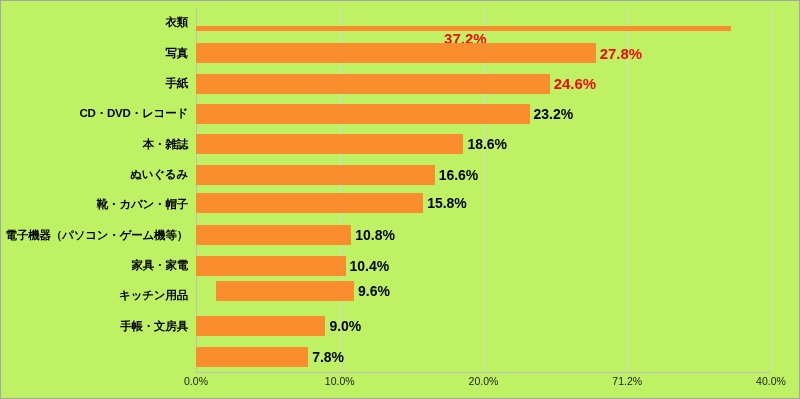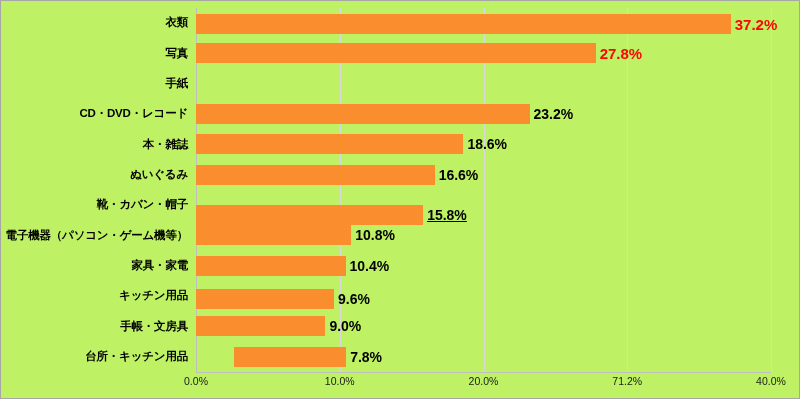--- a/index.html
+++ b/index.html
@@ -131,34 +131,38 @@
       <div class="gridline axis-zero" style="left: 0px;"></div>
       <div class="gridline" style="left: 143.75px;"></div>
       <div class="gridline" style="left: 287.5px;"></div>
       <div class="gridline" style="left: 431.25px;"></div>
       <div class="gridline" style="left: 575px;"></div>
     </div>
   <div id="axis-baseline"></div>
   <div id="rows">
       <div class="row" style="top: 0px; height: 30.3333px;">
         <div class="cat-label">衣類</div>
-        <div class="bar-wrap" style="top: 6px;">
+        <div class="bar-wrap" style="top: 18px; flex-direction: column;">
           <div class="bar" style="width: 534.75px; background: rgb(250, 142, 46);"></div>
           <div class="value-label highlight" style="color: rgb(251, 6, 6);">37.2%</div>
         </div>
       </div>
       <div class="row" style="top: 30.3333px; height: 30.3333px;">
         <div class="cat-label">写真</div>
         <div class="bar-wrap" style="top: 5.16667px;">
           <div class="bar" style="width: 399.625px; background: rgb(250, 142, 46);"></div>
           <div class="value-label highlight" style="color: rgb(251, 6, 6);">27.8%</div>
         </div>
       </div>
       <div class="row" style="top: 60.6667px; height: 30.3333px;">
         <div class="cat-label">手紙</div>
+        <div class="bar-wrap" style="top: 5.16667px;">
+          <div class="bar" style="width: 353.625px; background: rgb(250, 142, 46);"></div>
+          <div class="value-label highlight" style="color: rgb(251, 6, 6);">24.6%</div>
+        </div>
       </div>
       <div class="row" style="top: 91px; height: 30.3333px; padding-left: 32px;">
         <div class="cat-label">CD・DVD・レコード</div>
         <div class="bar-wrap" style="top: 5.16667px;">
           <div class="bar" style="width: 333.5px; background: rgb(250, 142, 46);"></div>
           <div class="value-label">23.2%</div>
         </div>
       </div>
       <div class="row" style="top: 121.333px; height: 30.3333px;">
         <div class="cat-label">本・雑誌</div>
@@ -169,56 +173,55 @@
       </div>
       <div class="row" style="top: 151.667px; height: 30.3333px;">
         <div class="cat-label">ぬいぐるみ</div>
         <div class="bar-wrap" style="top: 5.16667px;">
           <div class="bar" style="width: 238.625px; background: rgb(250, 142, 46);"></div>
           <div class="value-label">16.6%</div>
         </div>
       </div>
       <div class="row" style="top: 182px; height: 30.3333px;">
         <div class="cat-label">靴・カバン・帽子</div>
-        <div class="bar-wrap" style="top: 15px; text-decoration: underline;">
+        <div class="bar-wrap" style="top: 3px;">
           <div class="bar" style="width: 227.125px; background: rgb(250, 142, 46);"></div>
           <div class="value-label">15.8%</div>
         </div>
       </div>
       <div class="row" style="top: 212.333px; height: 30.3333px;">
         <div class="cat-label">電子機器（パソコン・ゲーム機等）</div>
         <div class="bar-wrap" style="top: 5.16667px;">
           <div class="bar" style="width: 155.25px; background: rgb(250, 142, 46);"></div>
           <div class="value-label">10.8%</div>
         </div>
       </div>
       <div class="row" style="top: 242.667px; height: 30.3333px;">
         <div class="cat-label">家具・家電</div>
         <div class="bar-wrap" style="top: 5.16667px;">
           <div class="bar" style="width: 149.5px; background: rgb(250, 142, 46);"></div>
           <div class="value-label">10.4%</div>
         </div>
       </div>
       <div class="row" style="top: 273px; height: 30.3333px;">
         <div class="cat-label">キッチン用品</div>
-        <div class="bar-wrap" style="top: 8px;">
+        <div class="bar-wrap" style="top: 0; padding-left: 20px;">
           <div class="bar" style="width: 138px; background: rgb(250, 142, 46);"></div>
           <div class="value-label">9.6%</div>
         </div>
       </div>
       <div class="row" style="top: 303.333px; height: 30.3333px;">
         <div class="cat-label">手帳・文房具</div>
         <div class="bar-wrap" style="top: 5.16667px;">
           <div class="bar" style="width: 129.375px; background: rgb(250, 142, 46);"></div>
           <div class="value-label">9.0%</div>
         </div>
       </div>
       <div class="row" style="top: 333.667px; height: 30.3333px;">
-        <div class="cat-label">台所・キッチン用品</div>
-        <div class="bar-wrap" style="top: 5.16667px; padding-left: 38px;">
+        <div class="bar-wrap" style="top: 5.16667px;">
           <div class="bar" style="width: 112.125px; background: rgb(250, 142, 46);"></div>
           <div class="value-label">7.8%</div>
         </div>
       </div>
     </div>
   <div id="xticks">
       <div class="xtick" style="left: 195px;">0.0%</div>
       <div class="xtick" style="left: 338.75px;">10.0%</div>
       <div class="xtick" style="left: 482.5px;">20.0%</div>
       <div class="xtick" style="left: 626.25px;">71.2%</div>

